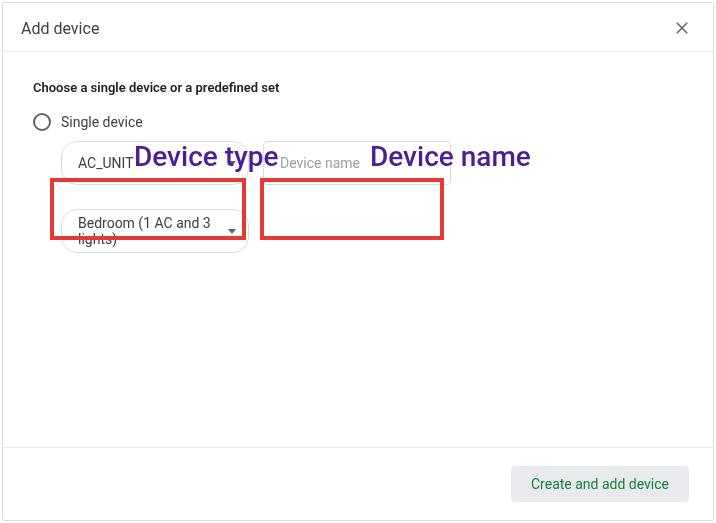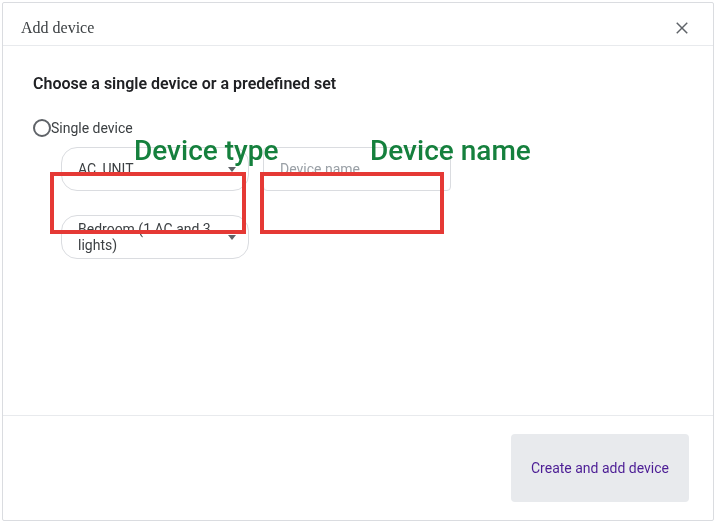--- a/index.html
+++ b/index.html
@@ -21,23 +21,22 @@
       border: 1px solid #dadce0;
       border-radius: 2px;
       background: #fff;
       display: flex;
       flex-direction: column;
     }
     .dialog-header {
       display: flex;
       justify-content: space-between;
       align-items: center;
-      padding: 12px 18px 4px 18px;
+      padding: 12px 18px 10px 18px;
       border-bottom: 1px solid #e8eaed;
-      font-family: Liberation Serif, serif;
     }
     .dialog-title {
       font-size: 16px;
       font-weight: 400;
       color: #3c4043;
     }
     .close-btn {
       background: none;
       border: none;
       cursor: pointer;
@@ -50,28 +49,29 @@
     .close-btn svg {
       width: 18px;
       height: 18px;
     }
     .dialog-body {
       flex: 1;
       padding: 28px 30px 0 30px;
       position: relative;
     }
     .section-label {
-      font-size: 16px;
+      font-size: 13px;
       font-weight: 600;
       color: #202124;
-      margin-bottom: 26px;
+      margin-bottom: 18px;
     }
     .radio-row {
       display: flex;
       align-items: center;
+      gap: 10px;
       margin-bottom: 10px;
     }
     .radio {
       width: 18px;
       height: 18px;
       border: 2px solid #5f6368;
       border-radius: 50%;
       background: #fff;
       cursor: pointer;
       flex-shrink: 0;
@@ -125,37 +125,37 @@
       color: #9aa0a6;
     }
     .dialog-footer {
       display: flex;
       justify-content: flex-end;
       padding: 18px 24px;
       border-top: 1px solid #e8eaed;
     }
     .primary-btn {
       background: #e8eaed;
-      color: #4c1d95;
+      color: #15803d;
       border: none;
       border-radius: 4px;
-      padding: 26px 20px;
+      padding: 10px 20px;
       font-size: 14px;
       font-family: inherit;
       cursor: not-allowed;
     }
     
     .annot-box {
       position: absolute;
       border: 4px solid #e53935;
       pointer-events: none;
     }
     .annot-label {
       position: absolute;
-      color: #15803d;
+      color: #4c1d95;
       font-size: 28px;
       font-weight: 500;
       pointer-events: none;
       font-family: Roboto, Arial, sans-serif;
     }
     .annot-box-1 {
       left: 47px;
       top: 126px;
       width: 196px;
       height: 62px;

